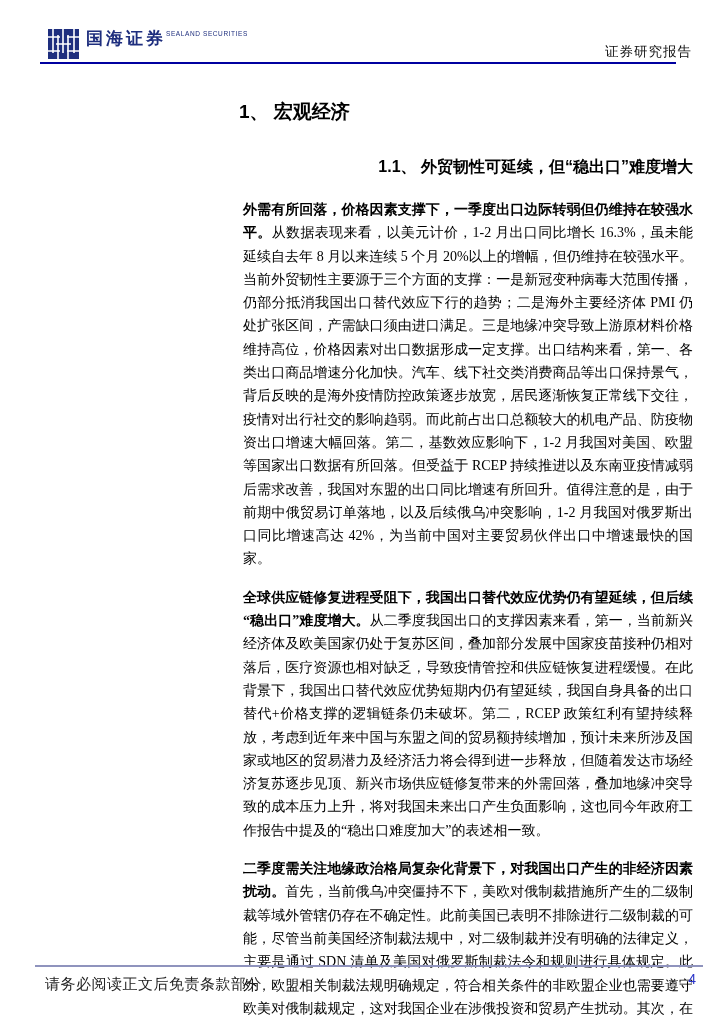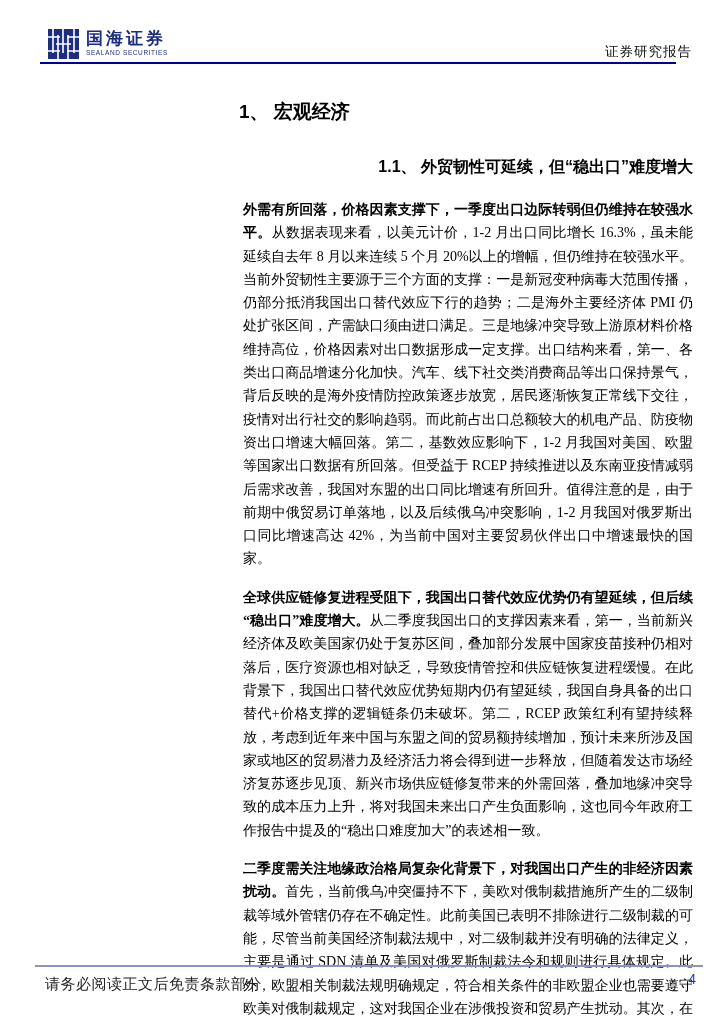--- a/index.html
+++ b/index.html
@@ -12,21 +12,21 @@
     font-family:"Liberation Serif", serif;
     color:#000;
   }
 
   
   .header-logo{
     position:absolute;left:48px;top:29px;
     display:flex;align-items:flex-start;
   }
   .logo-mark{width:31px;height:30px;display:block;}
-  .brand-text{margin-left:7px;display:flex;flex-direction:column;}
+  .brand-text{margin-left:7px;display:flex;flex-direction:row;}
   .brand-cn{
     font-family:"Liberation Sans", sans-serif;
     font-weight:bold;font-size:17px;line-height:19px;
     letter-spacing:3px;color:var(--brand-navy,#1e2e7e);
   }
   .brand-en{
     font-family:"Liberation Sans", sans-serif;
     font-size:6.5px;line-height:9px;letter-spacing:0.6px;
     color:var(--brand-navy,#1e2e7e);
   }

